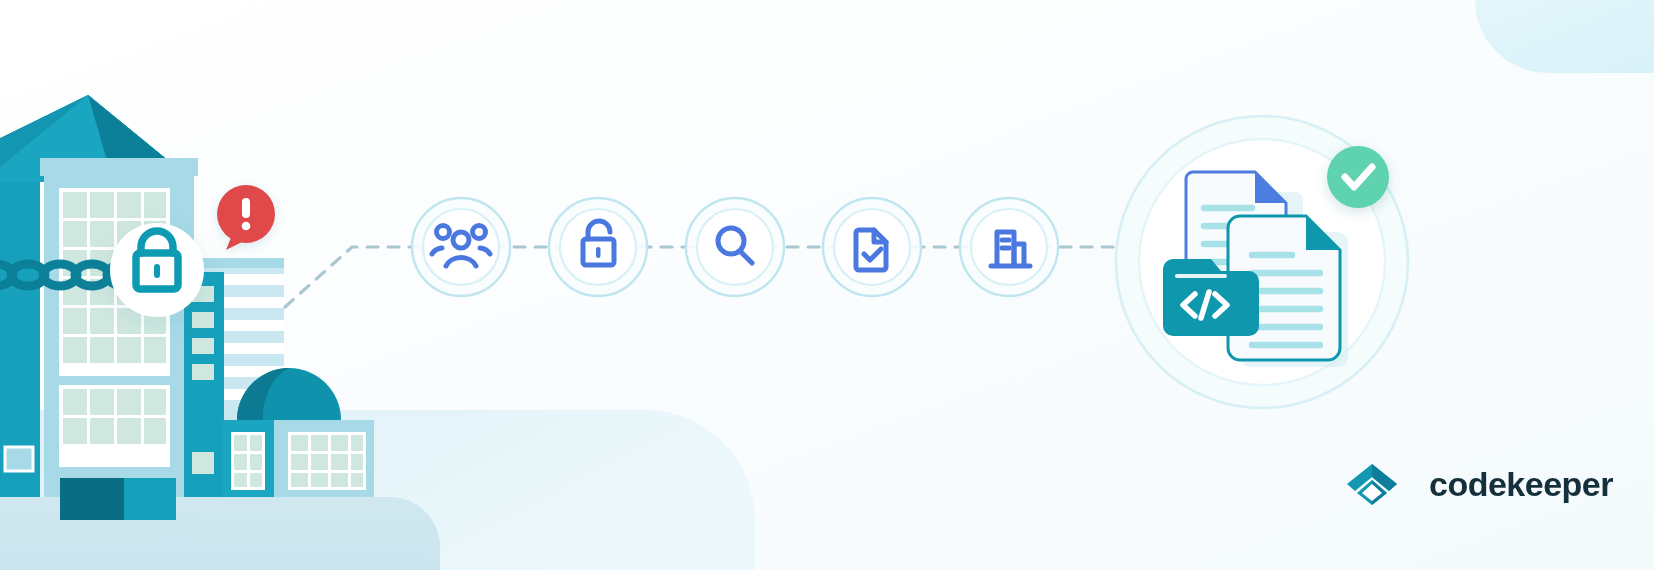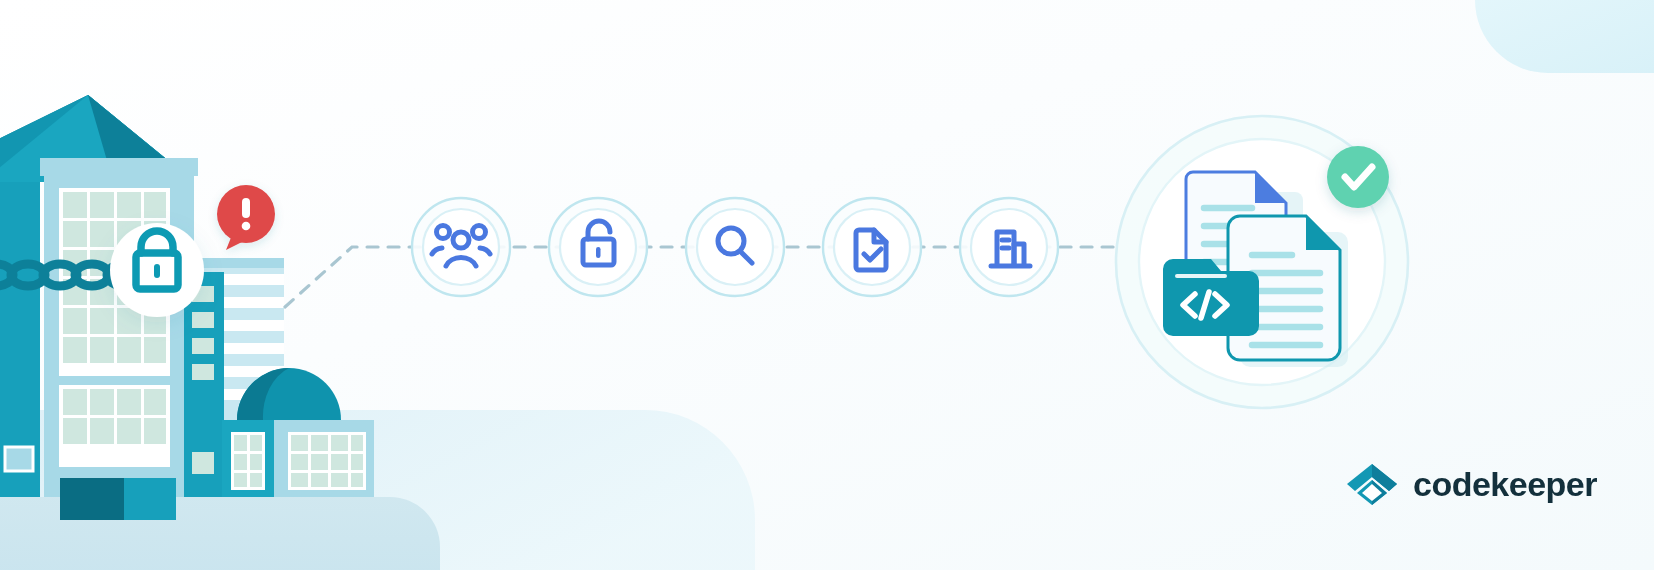--- a/index.html
+++ b/index.html
@@ -20,21 +20,21 @@
     left: 0; top: 0;
     width: 1654px;
     height: 570px;
   }
   .logo-wrap {
     position: absolute;
     left: 1345px;
     top: 462px;
     display: flex;
     align-items: center;
-    gap: 14px;
+    gap: 30px;
     justify-content: space-between;
   }
   .logo-text {
     font-family: "Liberation Sans", sans-serif;
     font-size: 34px;
     font-weight: 700;
     letter-spacing: -0.5px;
     color: #13303c;
     line-height: 1;
     white-space: nowrap;

